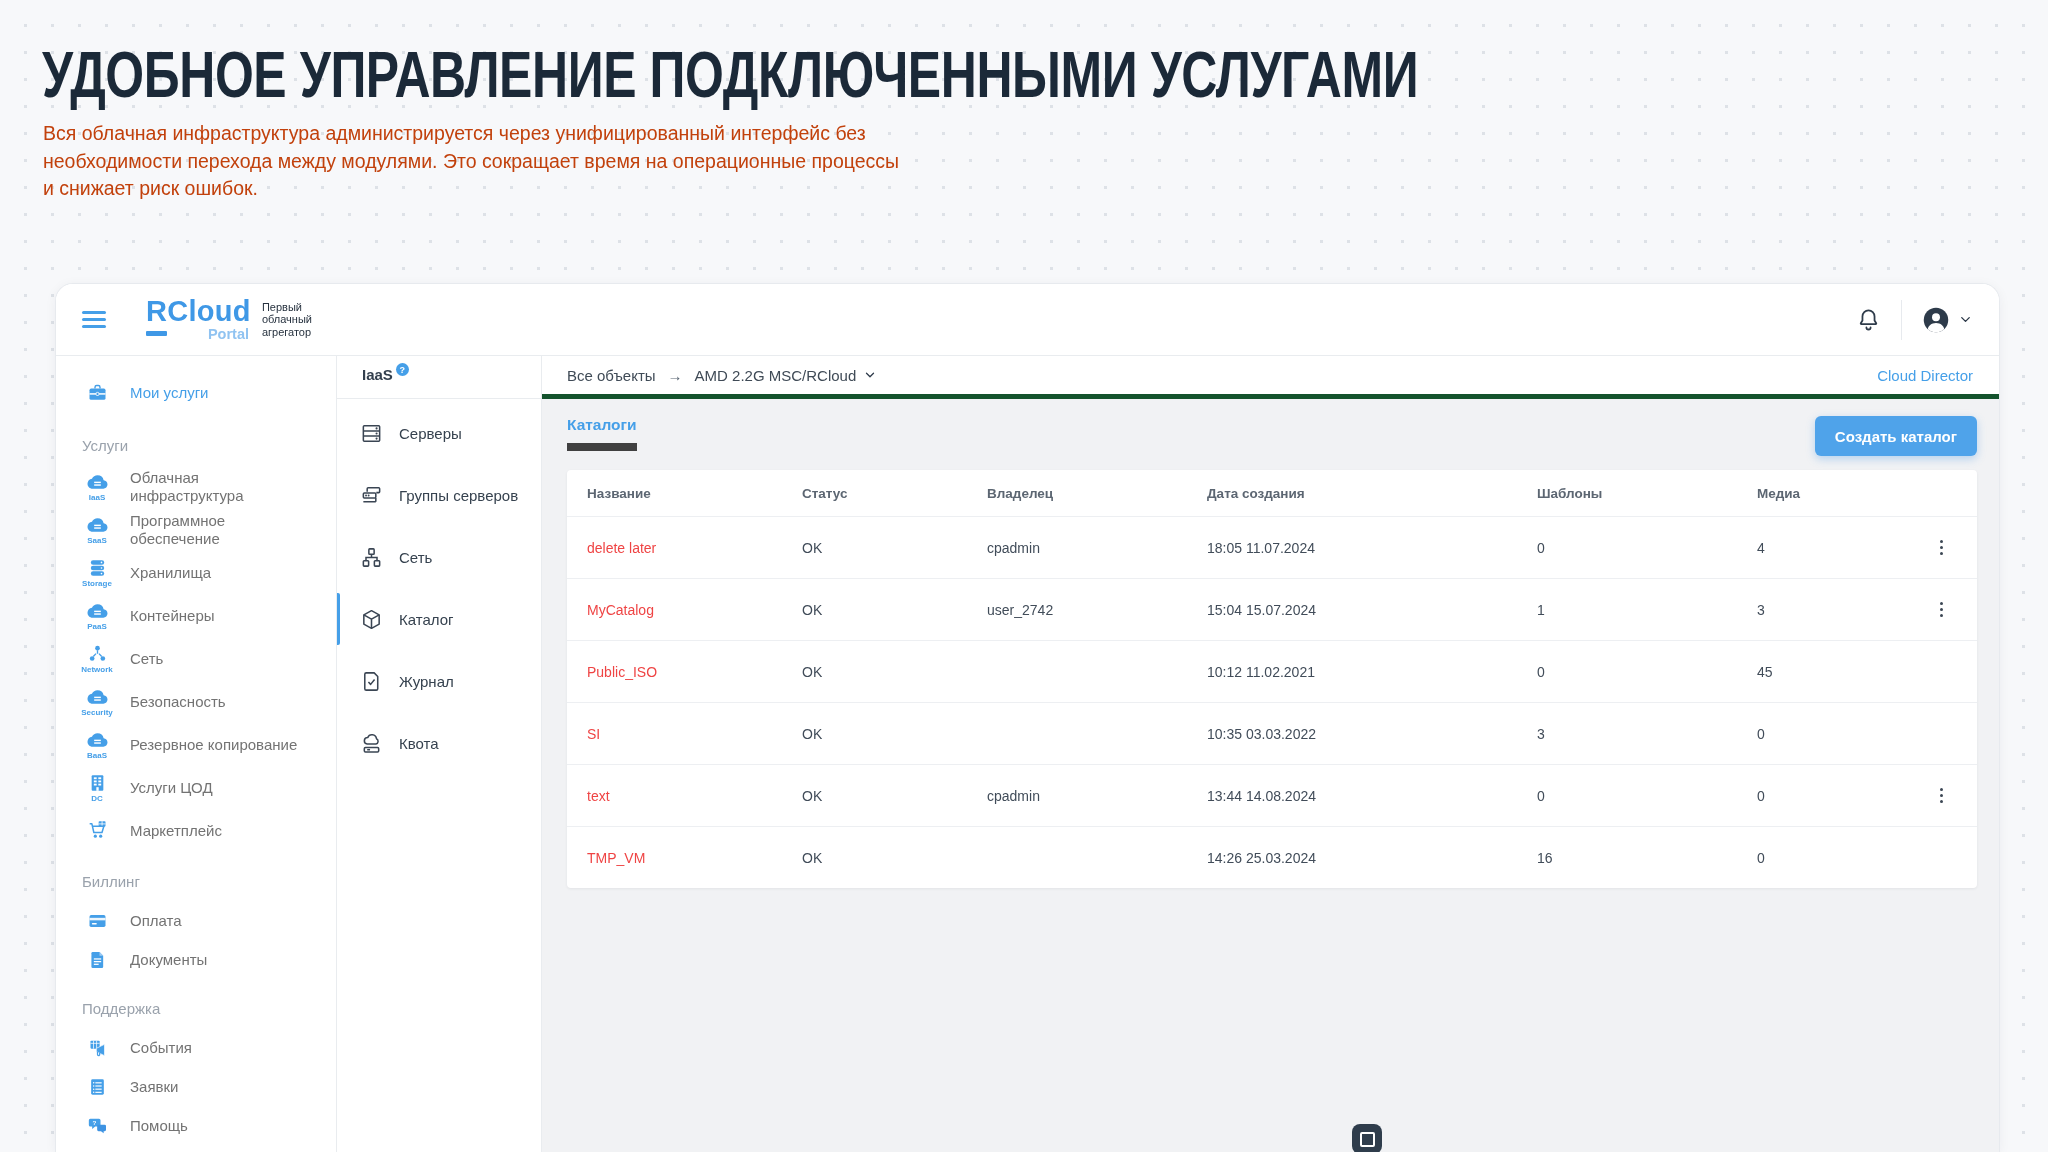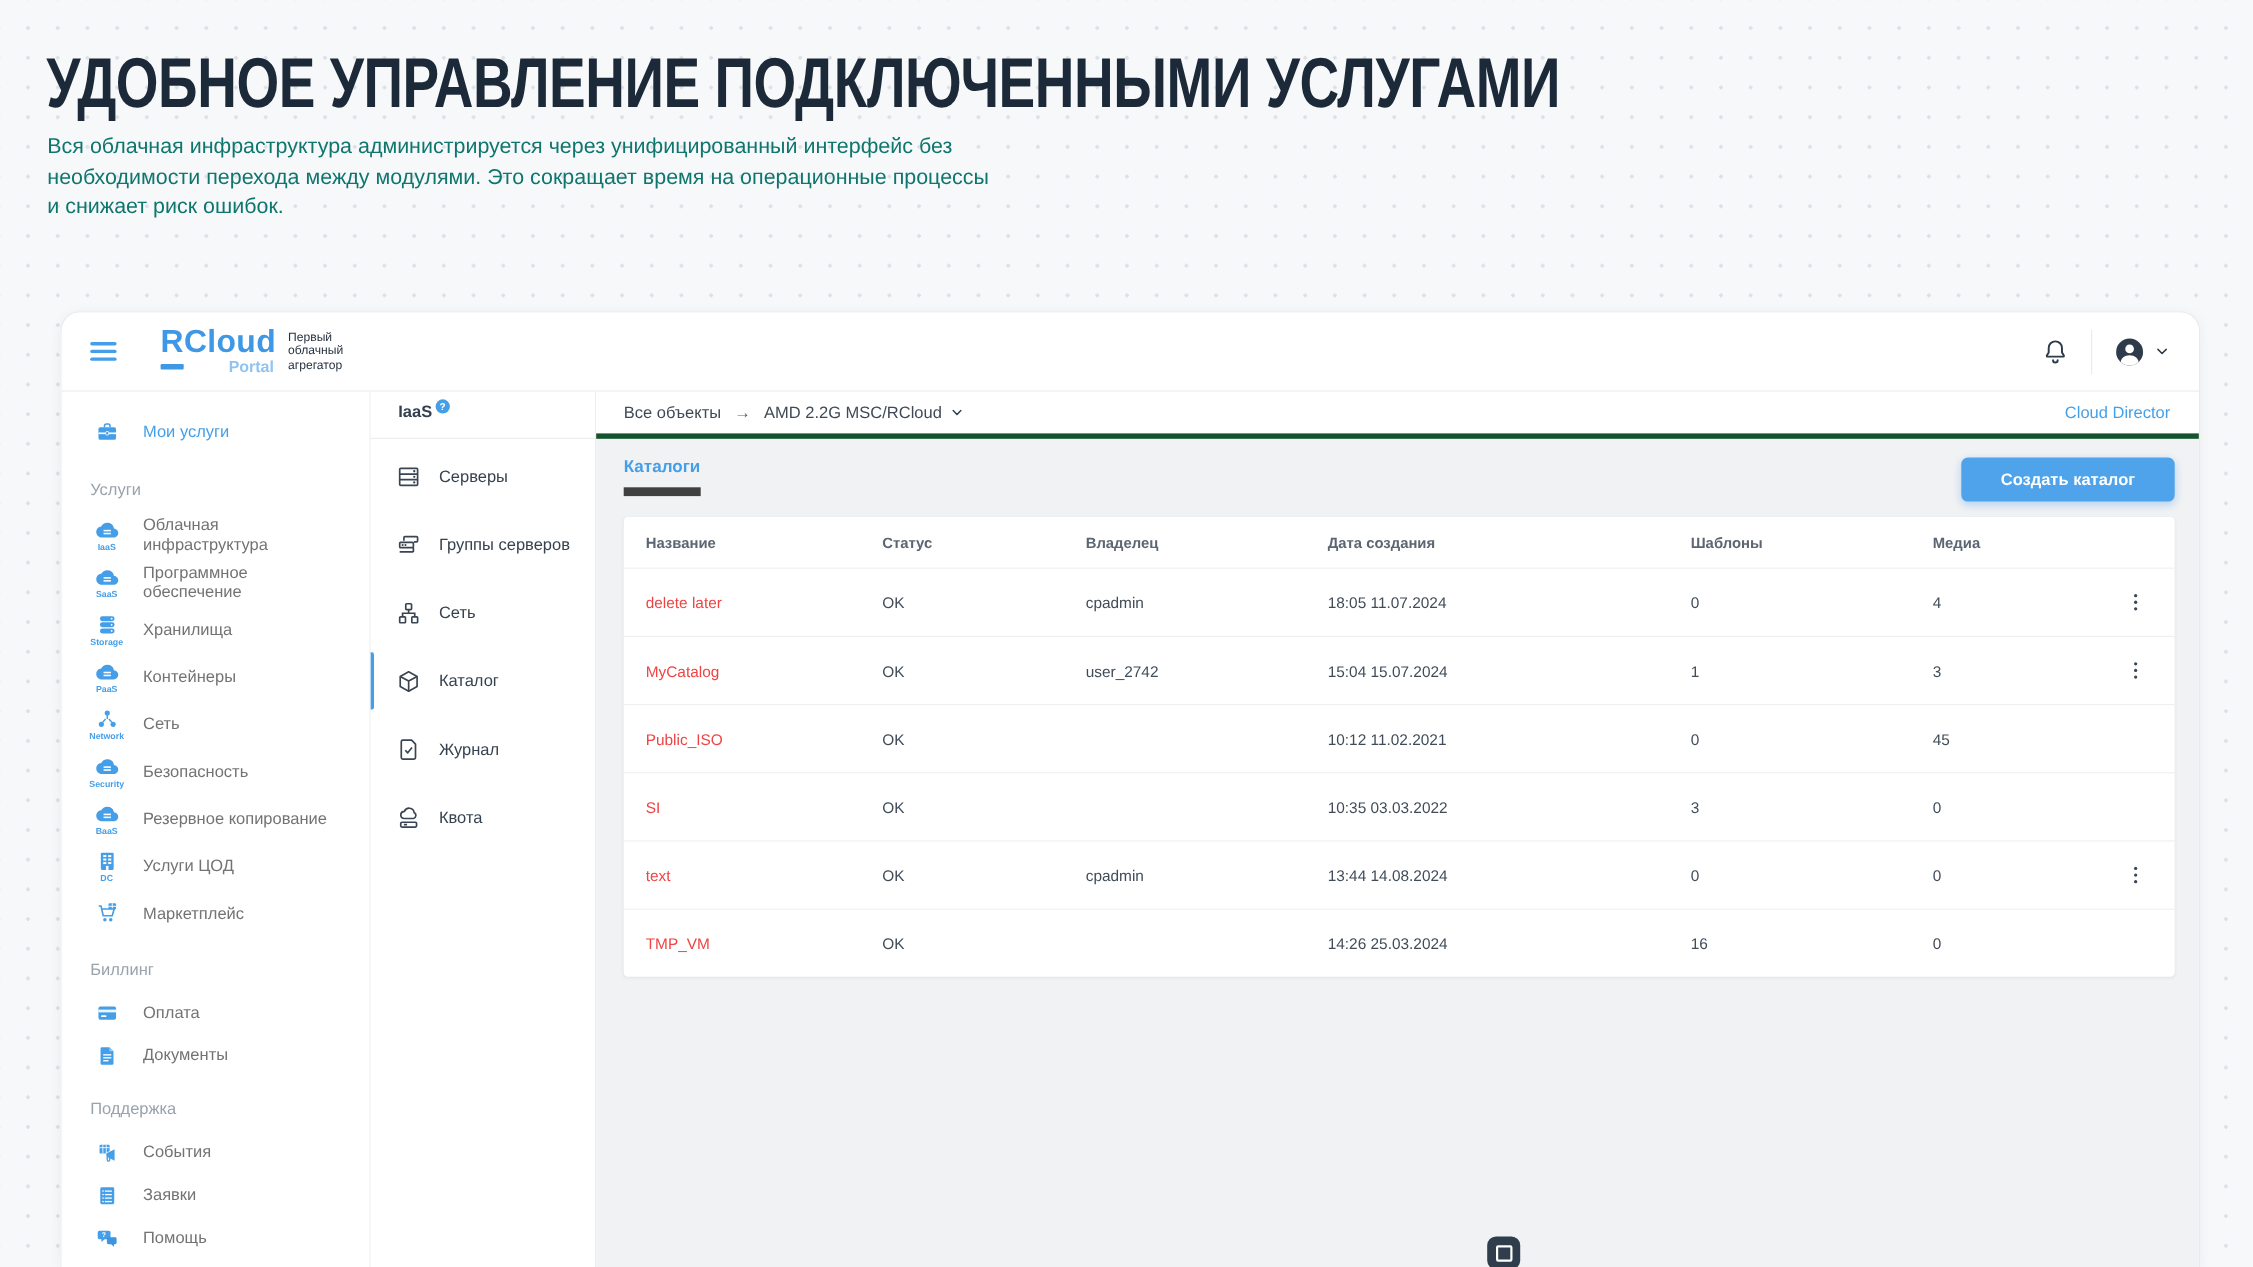--- a/index.html
+++ b/index.html
@@ -14,21 +14,21 @@
     background-position: 12px 12px;
     overflow:hidden;
   }
   
   .hero-title{
     position:absolute; left:42px; top:38px;
     font-size:64px; font-weight:700; color:#1b2938;
     letter-spacing:-0.5px; white-space:nowrap;
     transform:scaleX(0.78); transform-origin:left top;
   }
-  .hero-desc{ position:absolute; left:43px; top:120px; font-size:19.5px; line-height:27.5px; color:#0f766e; }
+  .hero-desc{ position:absolute; left:43px; top:120px; font-size:19.5px; line-height:27.5px; color:#c2410c; }
   
   .portal-card{
     position:absolute; left:55px; top:283px; width:1945px; height:869px;
     background:#fff; border:1px solid #e7eaee; border-bottom:none;
     border-radius:18px 18px 0 0; overflow:hidden;
     box-shadow:0 2px 12px rgba(30,42,56,0.05);
   }
   .portal-header{ position:absolute; top:0; left:0; right:0; height:72px; background:#fff;
     border-bottom:1px solid #e9ecef; display:flex; align-items:center; z-index:3; }
   .hamburger{ width:24px; display:flex; flex-direction:column; gap:4.5px; margin-left:26px; cursor:pointer; }
@@ -71,21 +71,21 @@
   .main{ flex:1; min-width:0; display:flex; flex-direction:column; background:#fff; }
   .topbar{ height:43px; flex:none; border-bottom:5px solid #14532d; display:flex; align-items:center; padding:0 26px 0 25px; background:#fff; }
   .crumb{ font-size:15px; color:#3f4a56; cursor:pointer; }
   .crumb-arrow{ margin:0 12px; color:#5a6673; font-size:15px; }
   .crumb-current{ display:flex; align-items:center; gap:7px; cursor:pointer; }
   .cd-link{ margin-left:auto; color:#459fe8; font-size:15px; cursor:pointer; }
   .content{ flex:1; background:#f1f2f4; padding:17px 22px 0 25px; }
   .content-head{ display:flex; align-items:flex-start; }
   .tab{ font-size:15.5px; font-weight:700; color:#459fe8; padding-bottom:9px; border-bottom:8px solid #404040; cursor:pointer; }
   .create-btn{ margin-left:auto; background:#4fa3ea; color:#fff; border:none; border-radius:6px; font-size:15px;
-    font-weight:700; padding:0 36px; height:40px; font-family:inherit; cursor:pointer;
+    font-weight:700; padding:0 20px; height:40px; font-family:inherit; cursor:pointer;
     box-shadow:0 3px 8px rgba(70,150,230,0.35); }
   .table{ margin-top:14px; background:#fff; border-radius:4px; box-shadow:0 1px 3px rgba(25,39,55,0.07); }
   .tr{ display:grid; grid-template-columns:215px 185px 220px 330px 220px 165px 1fr; align-items:center; padding:0 28px 0 20px; }
   .tr.head{ height:46px; color:#5c6672; font-size:13.5px; font-weight:700; }
   .tr.row{ height:62px; border-top:1px solid #edeff2; font-size:14px; color:#414c59; }
   .cell-name{ color:#ef4444; cursor:pointer; }
   .kebab{ justify-self:end; display:flex; flex-direction:column; gap:2.5px; padding:5px 6px; cursor:pointer; }
   .kebab i{ width:3.5px; height:3.5px; border-radius:50%; background:#3c4754; display:block; }
   
   .bottom-widget{ position:absolute; left:1352px; top:1124px; width:30px; height:30px; border-radius:8px;

